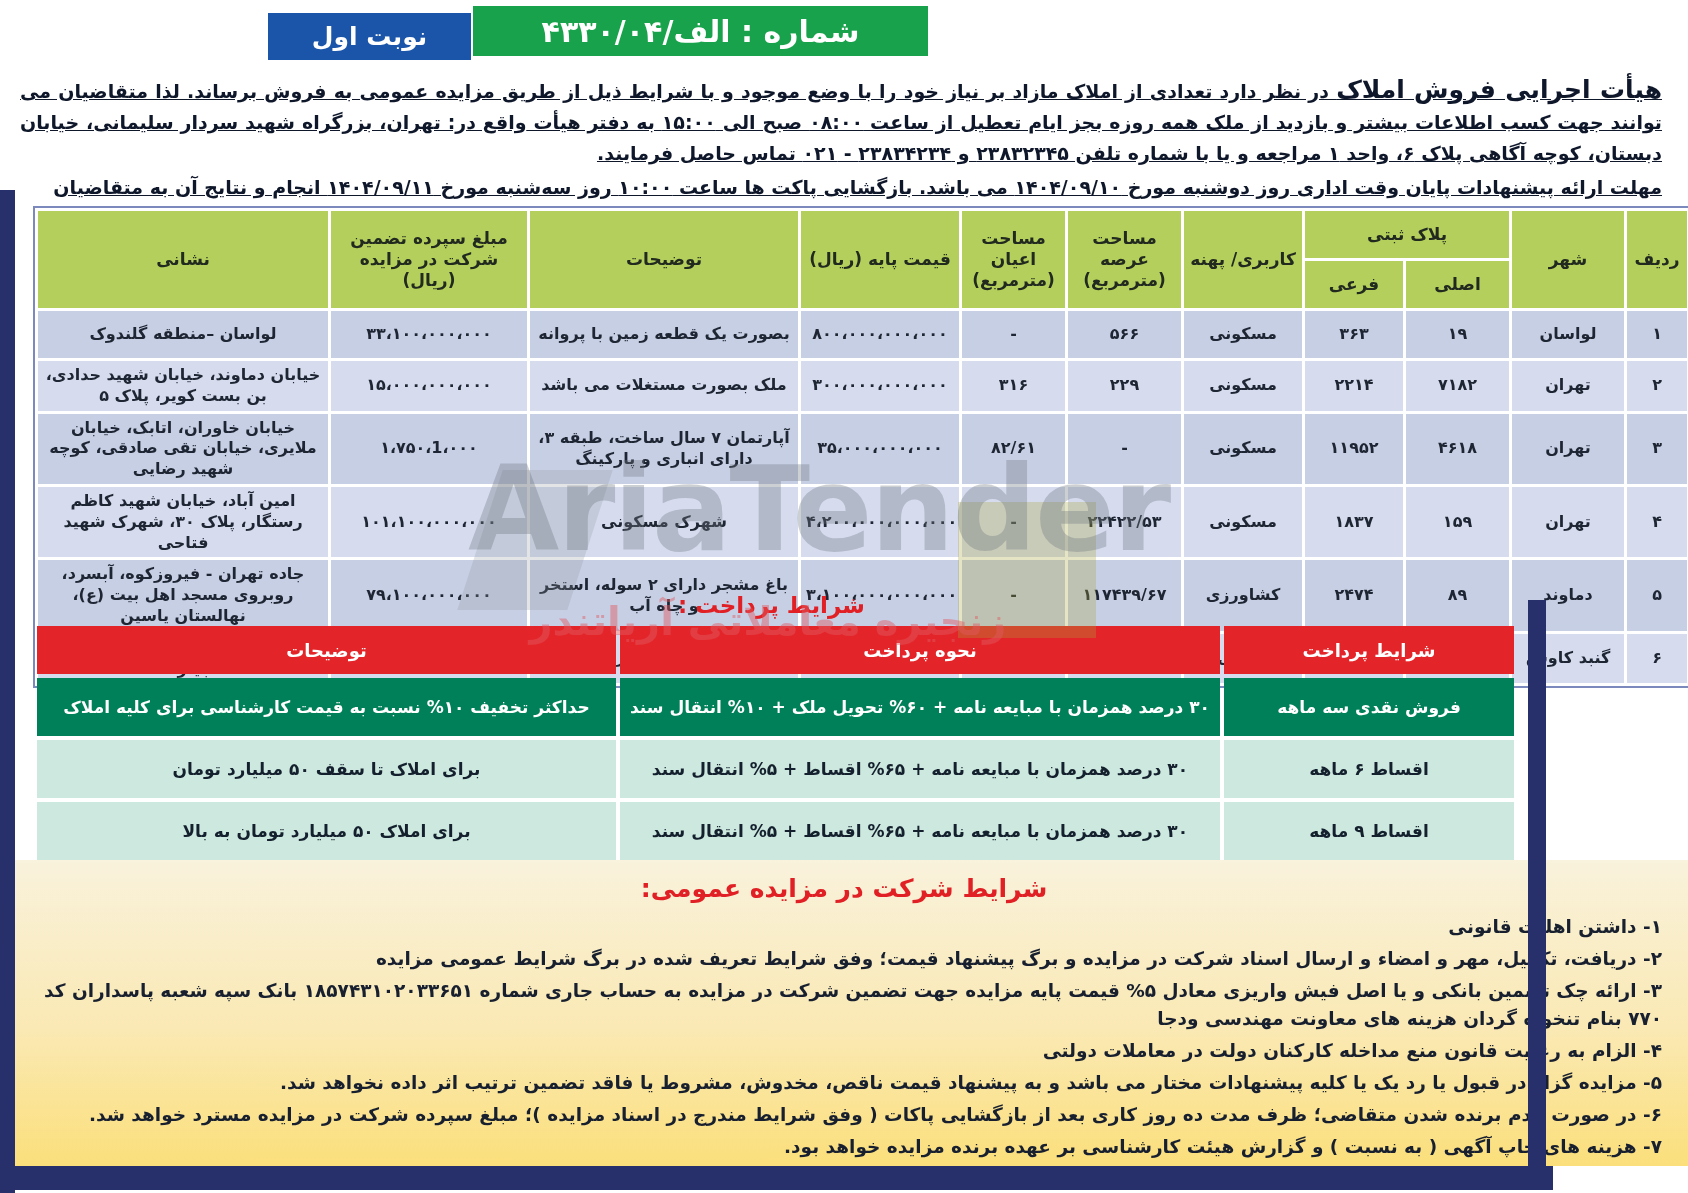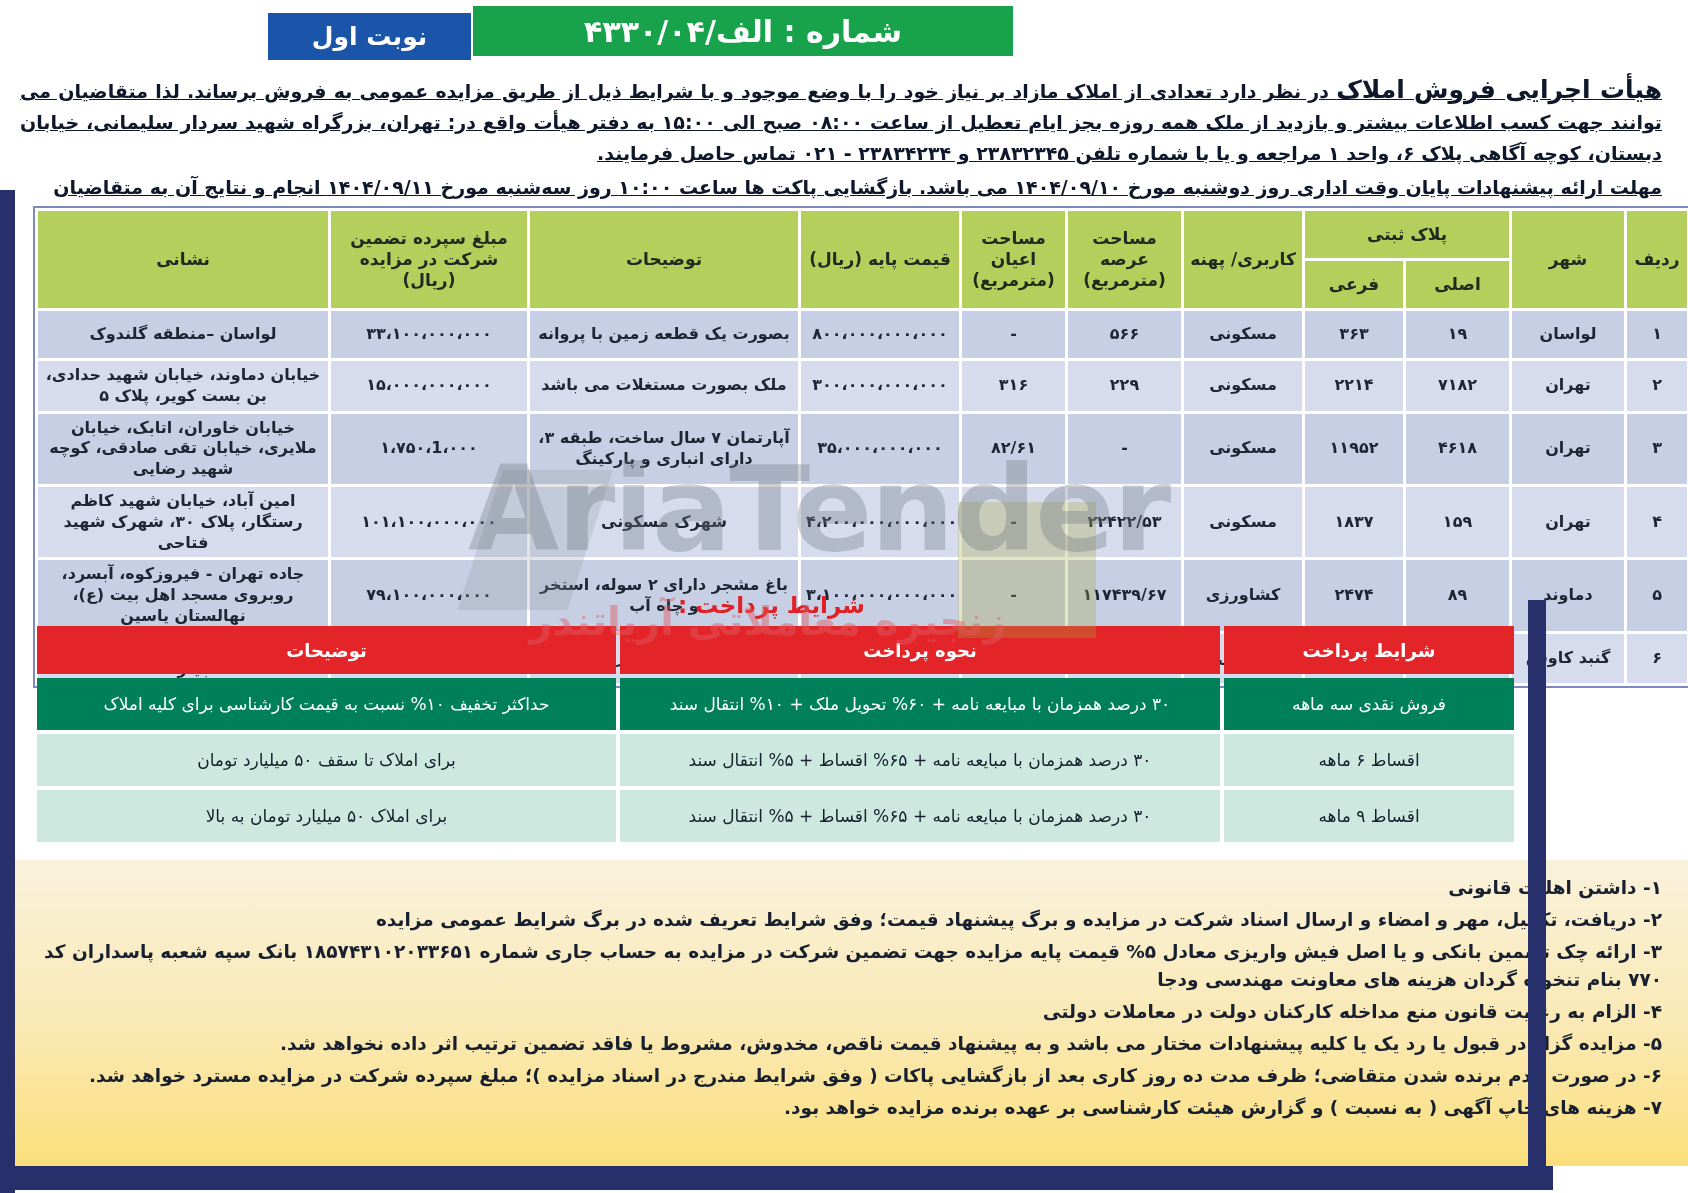--- a/index.html
+++ b/index.html
@@ -7,21 +7,21 @@
   .page {
     position:relative; width:1688px; height:1193px; background:#ffffff;
     font-family:"DejaVu Sans", sans-serif; overflow:hidden; direction:rtl;
     color:#1b2230;
   }
 
   
   .hdr-box { position:absolute; display:flex; align-items:center; justify-content:center;
              color:#ffffff; font-weight:bold; }
   .hdr-red   { left:945px; top:6px;  width:487px; height:50px; background:#e4262c; font-size:36px; }
-  .hdr-green { left:473px; top:6px;  width:540px; height:50px; background:#18a24b; font-size:30px; }
+  .hdr-green { left:473px; top:6px;  width:455px; height:50px; background:#18a24b; font-size:30px; }
   .hdr-blue  { left:268px; top:13px; width:203px; height:47px; background:#1b55a9; font-size:25px; }
 
   
   .intro { position:absolute; top:74px; right:26px; left:20px; font-size:19px; font-weight:bold; color:#0f172a;text-decoration:underline; }
   .intro p.justified { text-align:justify; line-height:31px; }
   .intro .lead { font-size:25px; font-weight:bold; }
   .intro p.deadline { text-align:right; line-height:30px; margin-top:3px; }
 
   
   table { border-collapse:separate; }
@@ -42,22 +42,22 @@
   .prop-table tr.even td { background:#d6dcee; }
   .prop-table tr { height:47px; }
   td.num { direction:ltr; unicode-bidi:isolate; }
 
   
   .pay-title { position:absolute; top:592px; left:33px; width:1477px; text-align:center;
                color:#e02025; font-size:23px; font-weight:bold; }
   .pay-table { position:absolute; top:622px; left:33px; width:1477px; border-spacing:4px; table-layout:fixed; }
   .pay-table th { background:#e3252a; color:#ffffff; font-size:18px; font-weight:bold;
                   height:48px; vertical-align:middle; padding:2px 6px; }
-  .pay-table td { font-size:17px; font-weight:normal; text-align:center; vertical-align:middle;
-                  padding:4px 8px; height:52px; }
+  .pay-table td { font-size:17px; font-weight:bold; text-align:center; vertical-align:middle;
+                  padding:4px 8px; height:58px; }
   .pay-table tr.dark td { background:#008059; color:#ffffff; }
   .pay-table tr.lite td { background:#cde8de; color:#14202e; }
 
   
   .yellow-section {
     position:absolute; top:860px; left:0; width:1688px; height:306px;
     background:linear-gradient(180deg, #f9f2dc 0%, #fae9b4 55%, #fbdf7b 100%);
     padding:14px 26px 0 26px;
   }
   .cond-title { text-align:center; color:#e02025; font-size:25px; font-weight:bold; margin-bottom:10px; }
@@ -238,20 +238,21 @@
         </tr>
         <tr class="lite">
           <td>اقساط ۹ ماهه</td>
           <td>۳۰ درصد همزمان با مبایعه نامه + ۶۵% اقساط + ۵% انتقال سند</td>
           <td>برای املاک ۵۰ میلیارد تومان به بالا</td>
         </tr>
       </tbody>
   </table>
 
   <div class="yellow-section">
+    <div class="cond-title">شرایط شرکت در مزایده عمومی:</div>
     <div id="cond-list">
         <div class="cond-item">۱- داشتن اهلیت قانونی</div>
         <div class="cond-item">۲- دریافت، تکمیل، مهر و امضاء و ارسال اسناد شرکت در مزایده و برگ پیشنهاد قیمت؛ وفق شرایط تعریف شده در برگ شرایط عمومی مزایده</div>
         <div class="cond-item">۳- ارائه چک تضمین بانکی و یا اصل فیش واریزی معادل ۵% قیمت پایه مزایده جهت تضمین شرکت در مزایده به حساب جاری شماره ۱۸۵۷۴۳۱۰۲۰۳۳۶۵۱ بانک سپه شعبه پاسداران کد ۷۷۰ بنام تنخواه گردان هزینه های معاونت مهندسی ودجا</div>
         <div class="cond-item">۴- الزام به رعایت قانون منع مداخله کارکنان دولت در معاملات دولتی</div>
         <div class="cond-item">۵- مزایده گزار در قبول یا رد یک یا کلیه پیشنهادات مختار می باشد و به پیشنهاد قیمت ناقص، مخدوش، مشروط یا فاقد تضمین ترتیب اثر داده نخواهد شد.</div>
         <div class="cond-item">۶- در صورت عدم برنده شدن متقاضی؛ ظرف مدت ده روز کاری بعد از بازگشایی پاکات ( وفق شرایط مندرج در اسناد مزایده )؛ مبلغ سپرده شرکت در مزایده مسترد خواهد شد.</div>
         <div class="cond-item">۷- هزینه های چاپ آگهی ( به نسبت ) و گزارش هیئت کارشناسی بر عهده برنده مزایده خواهد بود.</div>
       </div>
   </div>

